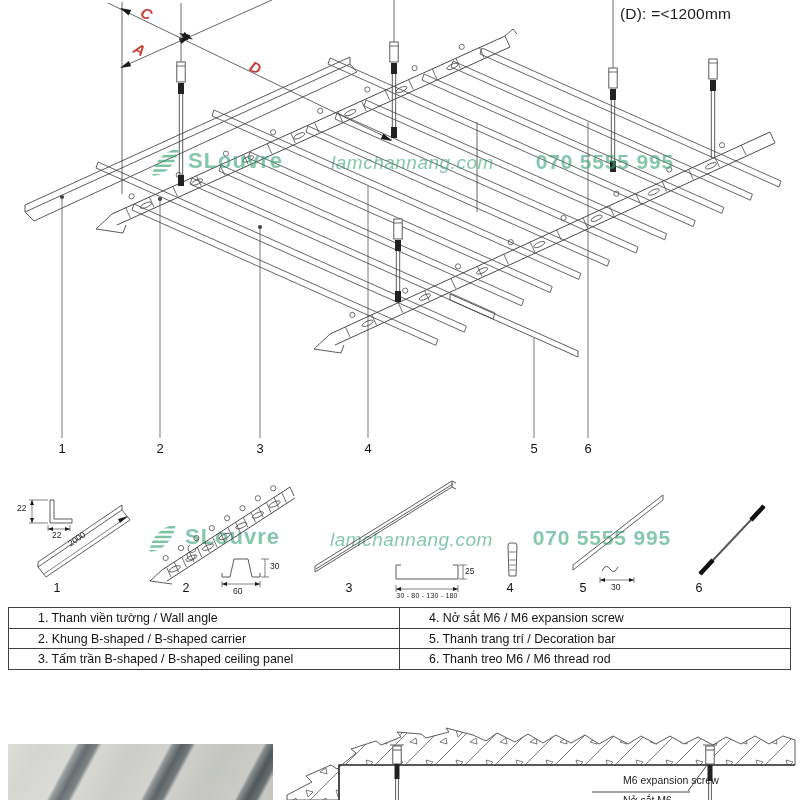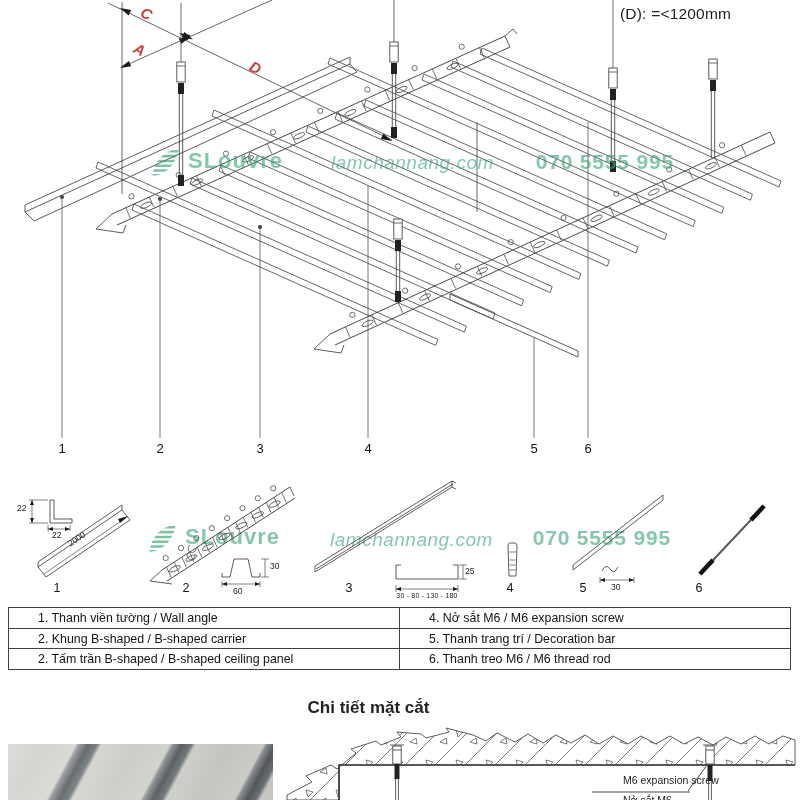--- a/index.html
+++ b/index.html
@@ -386,30 +386,29 @@
   <span class="abs c-num" style="left:179px">2</span>
   <span class="abs c-num" style="left:342px">3</span>
   <span class="abs c-num" style="left:503px">4</span>
   <span class="abs c-num" style="left:576px">5</span>
   <span class="abs c-num" style="left:692px">6</span>
 
   <div class="legend">
     <div class="legend-col left">
       <div class="legend-row">1. Thanh viền tường / Wall angle</div>
       <div class="legend-row">2. Khung B-shaped / B-shaped carrier</div>
-      <div class="legend-row last">2. Tấm trần B-shaped / B-shaped ceiling panel</div>
+      <div class="legend-row last">3. Tấm trần B-shaped / B-shaped ceiling panel</div>
     </div>
     <div class="legend-col">
       <div class="legend-row">4. Nở sắt M6 / M6 expansion screw</div>
       <div class="legend-row">5. Thanh trang trí / Decoration bar</div>
       <div class="legend-row last">6. Thanh treo M6 / M6 thread rod</div>
     </div>
   </div>
 
-  <span class="abs sec-title">Chi tiết mặt cắt</span>
 
   <div class="photo"></div>
 
   <svg id="sec-svg" class="abs" style="left:0;top:720px" width="800" height="80" viewBox="0 720 800 80">
     <defs>
       <pattern id="conc" width="30" height="30" patternUnits="userSpaceOnUse">
         <path d="M-2,32 L32,-2" stroke="#5a5a5a" stroke-width="0.8" fill="none"></path>
         <path d="M6,10 l7,2 l-5,5 z" fill="none" stroke="#5a5a5a" stroke-width="0.8"></path>
         <path d="M20,22 l6,-4 l1,6 z" fill="none" stroke="#5a5a5a" stroke-width="0.8"></path>
       </pattern>

